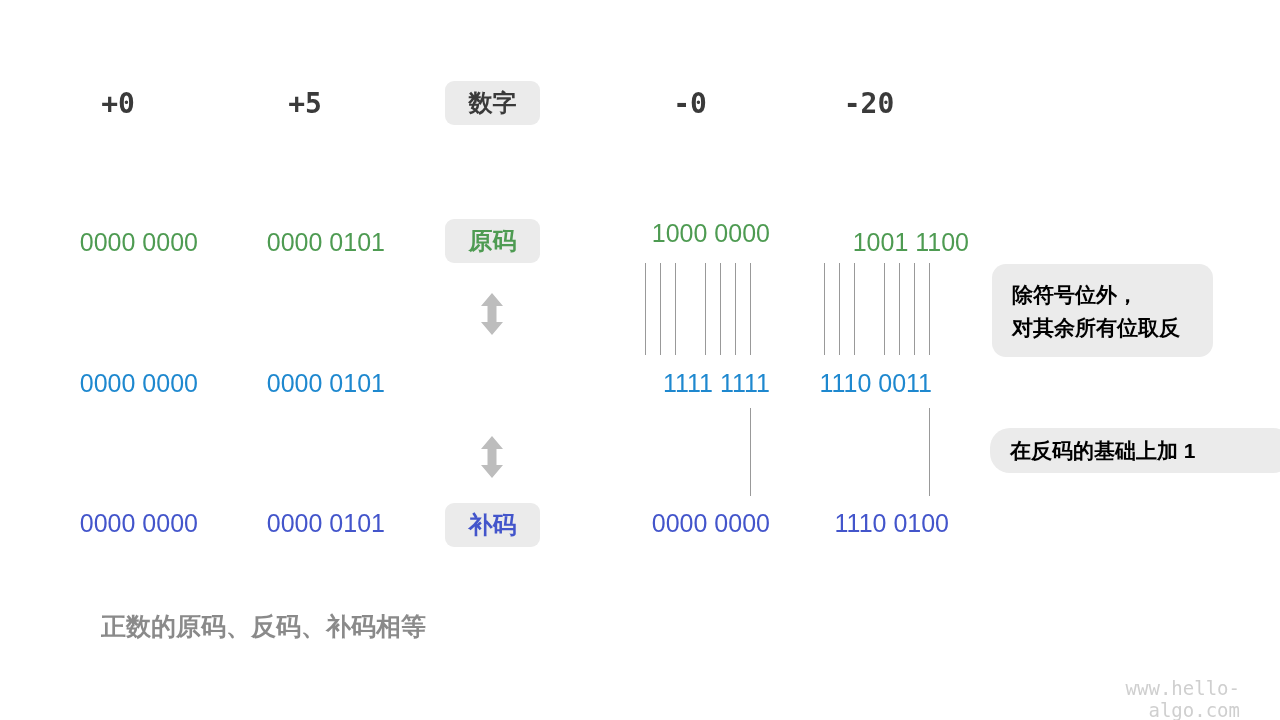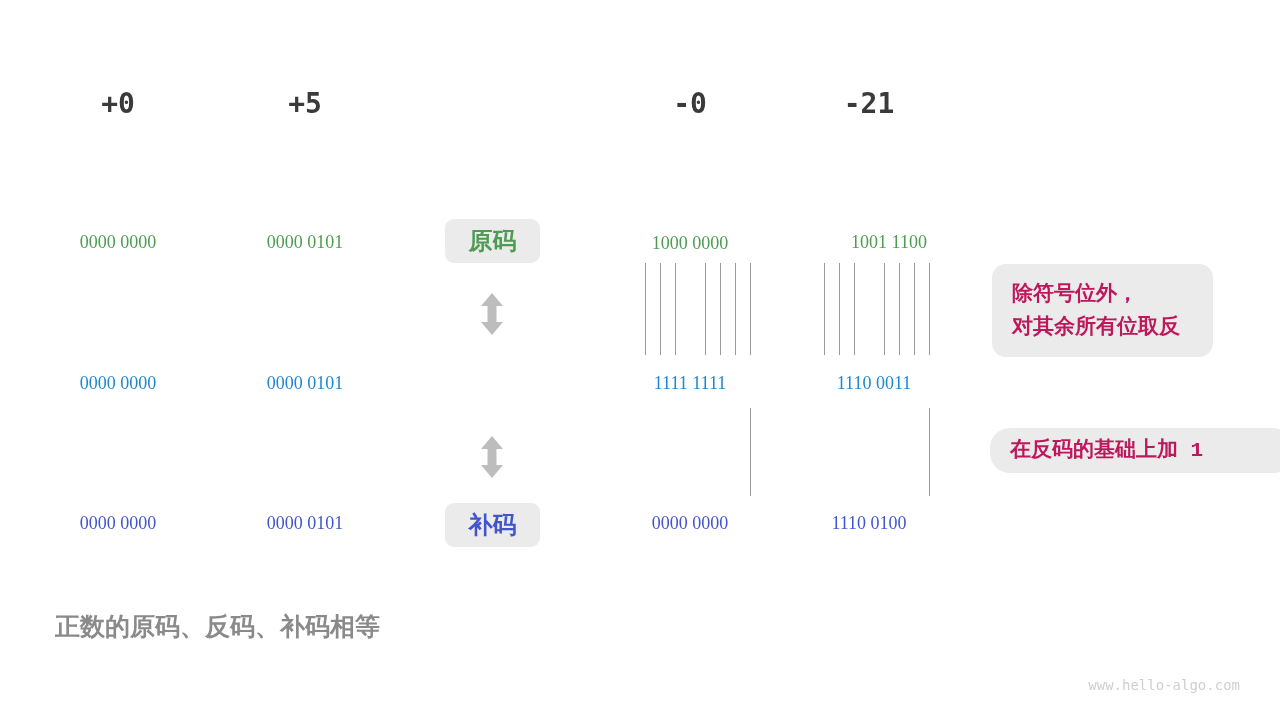--- a/index.html
+++ b/index.html
@@ -15,68 +15,71 @@
     width:120px;height:30px;line-height:30px;text-align:center;
   }
   
   .chip{
     background:#ebebeb;border-radius:9px;width:95px;height:44px;
     display:flex;align-items:center;justify-content:center;
     font-weight:bold;font-size:24px;color:#3a3a3a;
   }
   
   .bin{
-    font-family:Liberation Serif, serif;
-    font-size:18px;width:160px;height:30px;line-height:30px;text-align:center;
+    font-family:Liberation Sans, sans-serif;
+    font-size:25px;width:160px;height:30px;line-height:30px;text-align:right;
     white-space:pre;
   }
   .c-green{color:#4e9b52;}
   .c-blue{color:#1e88cf;}
   .c-indigo{color:#4355cb;}
   
   .tick-group{width:135px;height:92px;}
   .tick-group span{position:absolute;top:0;width:1px;height:100%;background:#999999;}
   .tick-group span:nth-child(1){left:23px;}
   .tick-group span:nth-child(2){left:38px;}
   .tick-group span:nth-child(3){left:53px;}
   .tick-group span:nth-child(4){left:83px;}
   .tick-group span:nth-child(5){left:98px;}
   .tick-group span:nth-child(6){left:113px;}
   .tick-group span:nth-child(7){left:128px;}
   .single-tick{width:1px;height:88px;background:#999999;}
   
   .note{
-    background:#ebebeb;border-radius:14px;color:#be185d;font-weight:bold;
+    background:#ebebeb;border-radius:14px;color:#000000;font-weight:bold;
     font-size:21px;line-height:33px;
     display:flex;flex-direction:column;justify-content:center;
-    padding:0 20px;box-sizing:border-box;font-family:Liberation Mono, monospace;
+    padding:0 20px;box-sizing:border-box;
   }
-  .caption{font-weight:bold;font-size:25px;color:#8a8a8a;height:30px;line-height:30px;white-space:nowrap;}
+  .caption{font-weight:bold;font-size:25px;color:#8a8a8a;height:30px;line-height:30px;white-space:nowrap;margin-left:46px;}
   .watermark{
     font-family:"DejaVu Sans Mono","Liberation Mono",monospace;
-    font-size:14px;color:#cfcfcf;width:200px;text-align:right;
+    font-size:19px;color:#cfcfcf;width:200px;text-align:right;
   }
   .arrow-icon svg{display:block;}
 </style>
 </head>
 <body>
 
 <div class="canvas">
 
   <div class="abs num-header" style="left:58px;top:89px;">+0</div>
   <div class="abs num-header" style="left:245px;top:89px;">+5</div>
+  <div class="abs chip" style="left:445px;top:81px;">
+    <span>数字</span>
+  </div>
   <div class="abs num-header" style="left:630px;top:89px;">-0</div>
-  <div class="abs num-header" style="left:809px;top:89px;">-21</div>
+  <div class="abs num-header" style="left:809px;top:89px;">-20</div>
 
   <div class="abs bin c-green" style="left:38px;top:227px;">0000 0000</div>
   <div class="abs bin c-green" style="left:225px;top:227px;">0000 0101</div>
   <div class="abs chip" style="left:445px;top:219px;">
     <span class="c-green">原码</span>
   </div>
-  <div class="abs bin c-green" style="left:610px;top:228px;">1000 0000</div>
+  <div class="abs bin c-green" style="left:610px;top:218px;">1000 0000</div>
   <div class="abs bin c-green" style="left:809px;top:227px;">1001 1100</div>
 
   <div class="abs tick-group" style="left:622px;top:263px;">
     <span></span>
       <span></span>
       <span></span>
       <span></span>
       <span></span>
       <span></span>
       <span></span>
@@ -93,21 +96,21 @@
 
   <div class="abs arrow-icon" style="left:480px;top:293px;">
     <svg width="24" height="42" viewBox="0 0 24 42">
       <path d="M12 0 L23 13 L16.5 13 L16.5 29 L23 29 L12 42 L1 29 L7.5 29 L7.5 13 L1 13 Z" fill="#bdbdbd"></path>
     </svg>
   </div>
 
   <div class="abs bin c-blue" style="left:38px;top:368px;">0000 0000</div>
   <div class="abs bin c-blue" style="left:225px;top:368px;">0000 0101</div>
   <div class="abs bin c-blue" style="left:610px;top:368px;">1111 1111</div>
-  <div class="abs bin c-blue" style="left:794px;top:368px;">1110 0011</div>
+  <div class="abs bin c-blue" style="left:772px;top:368px;">1110 0011</div>
 
   <div class="abs single-tick" style="left:750px;top:408px;"></div>
   <div class="abs single-tick" style="left:929px;top:408px;"></div>
 
   <div class="abs arrow-icon" style="left:480px;top:436px;">
     <svg width="24" height="42" viewBox="0 0 24 42">
       <path d="M12 0 L23 13 L16.5 13 L16.5 29 L23 29 L12 42 L1 29 L7.5 29 L7.5 13 L1 13 Z" fill="#bdbdbd"></path>
     </svg>
   </div>
 

